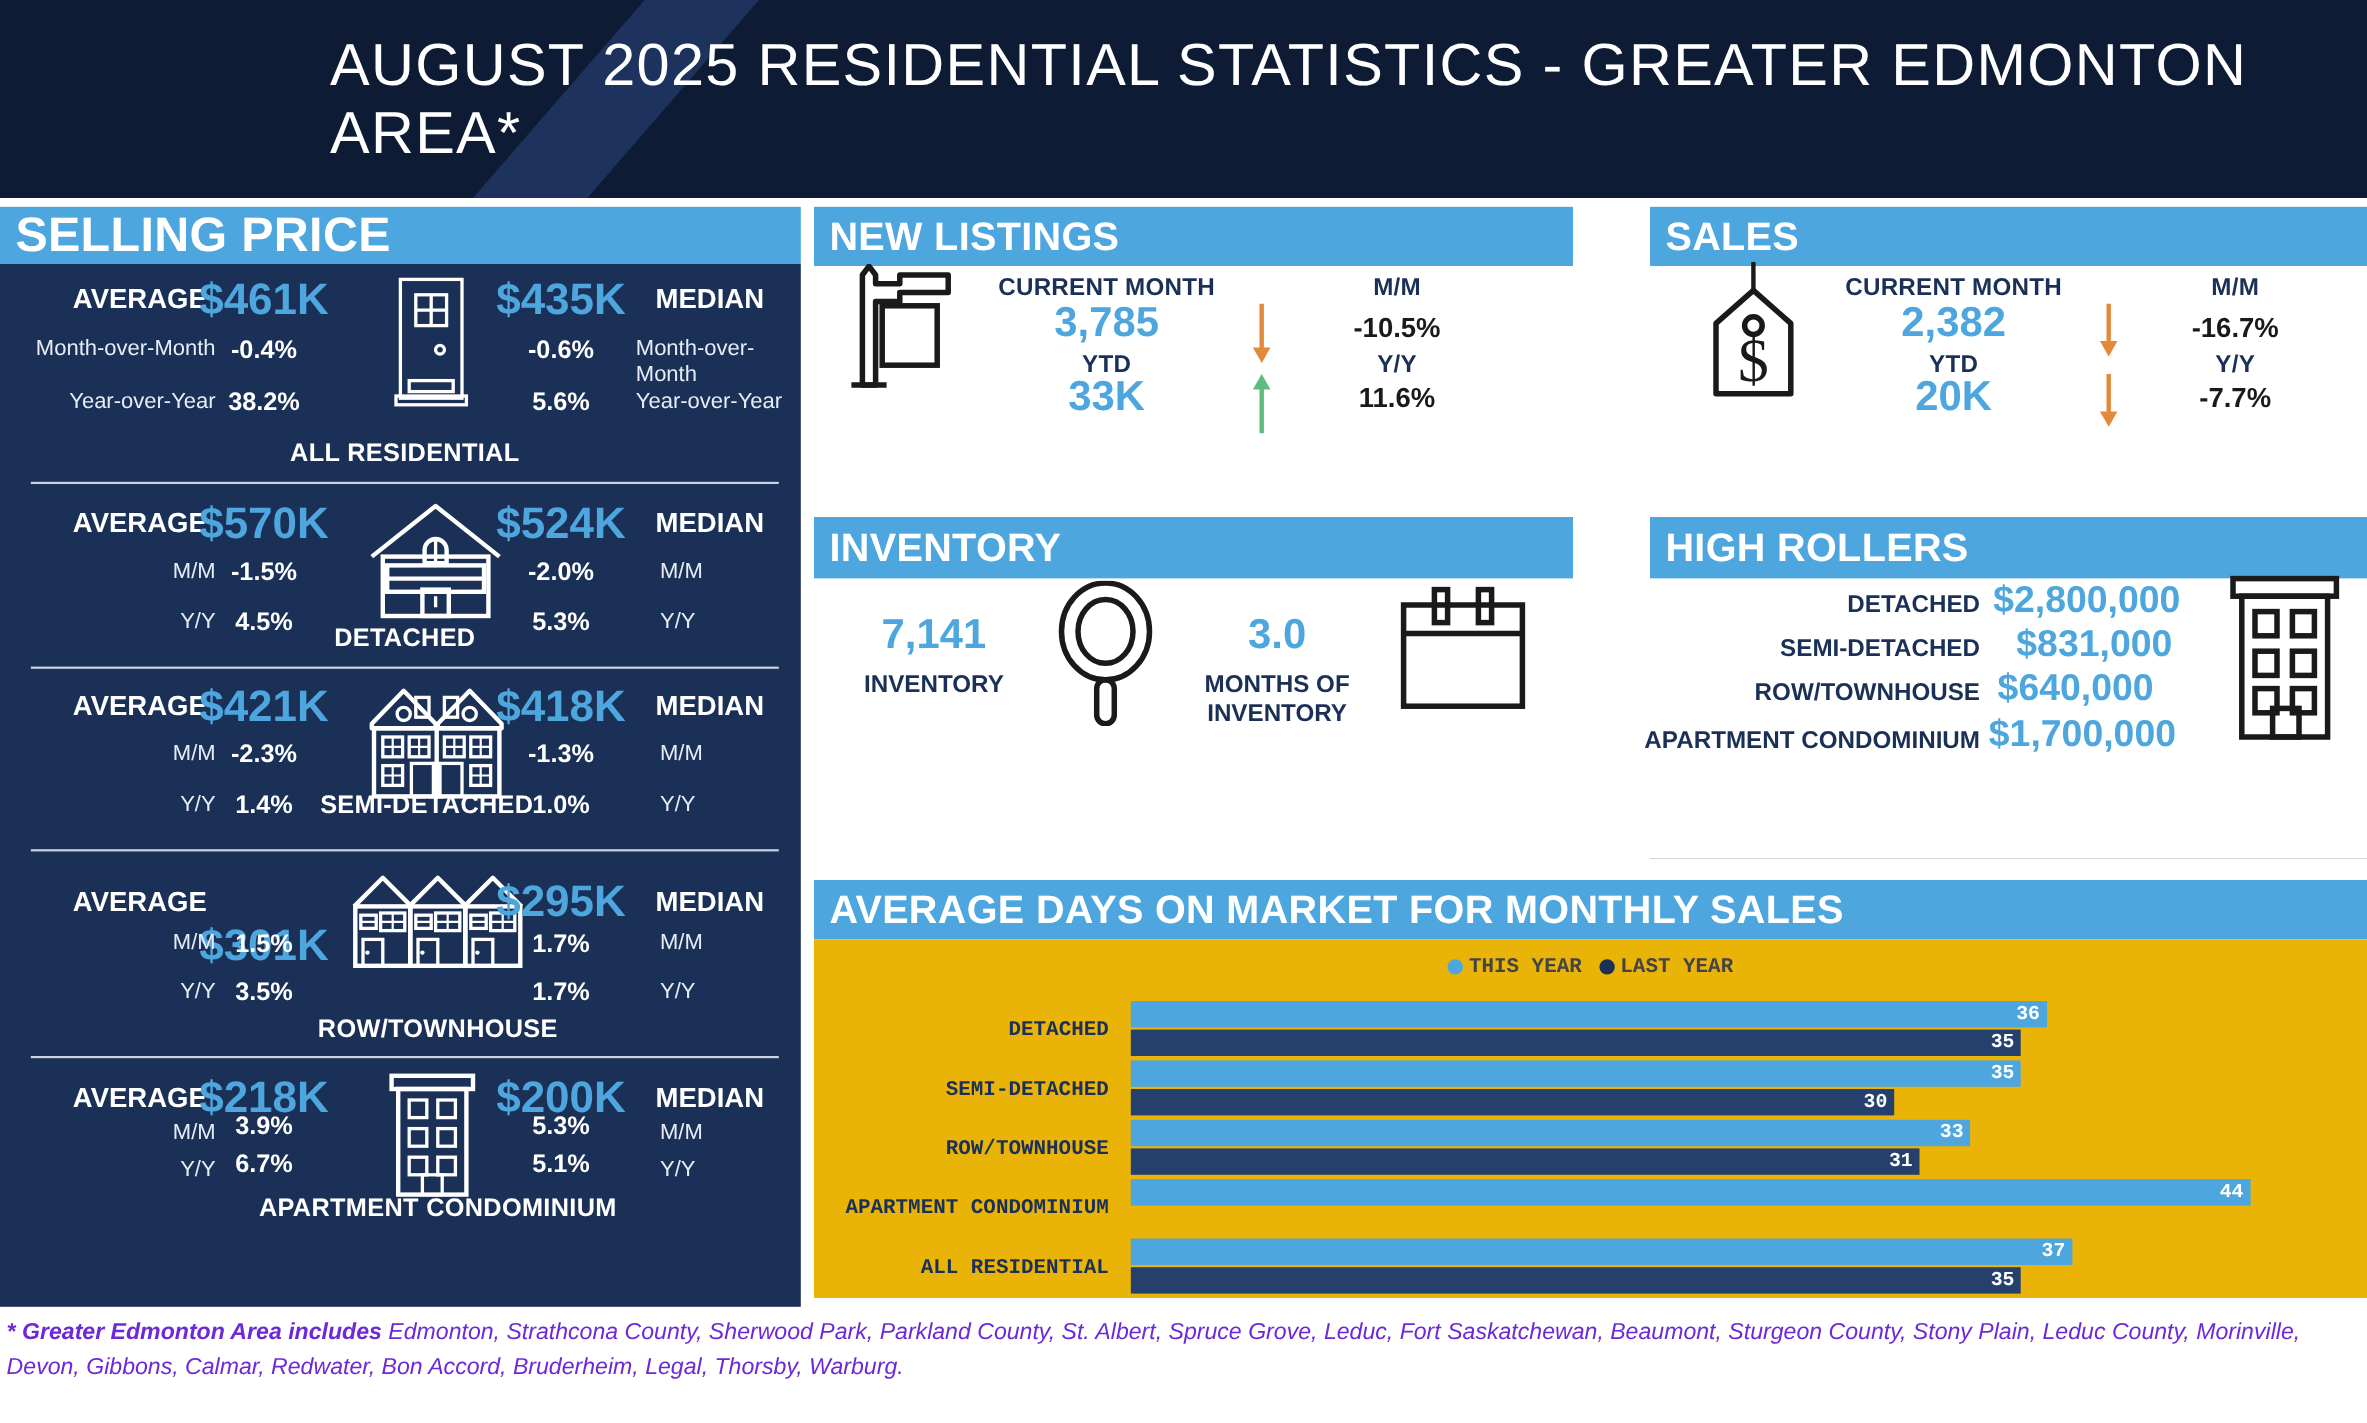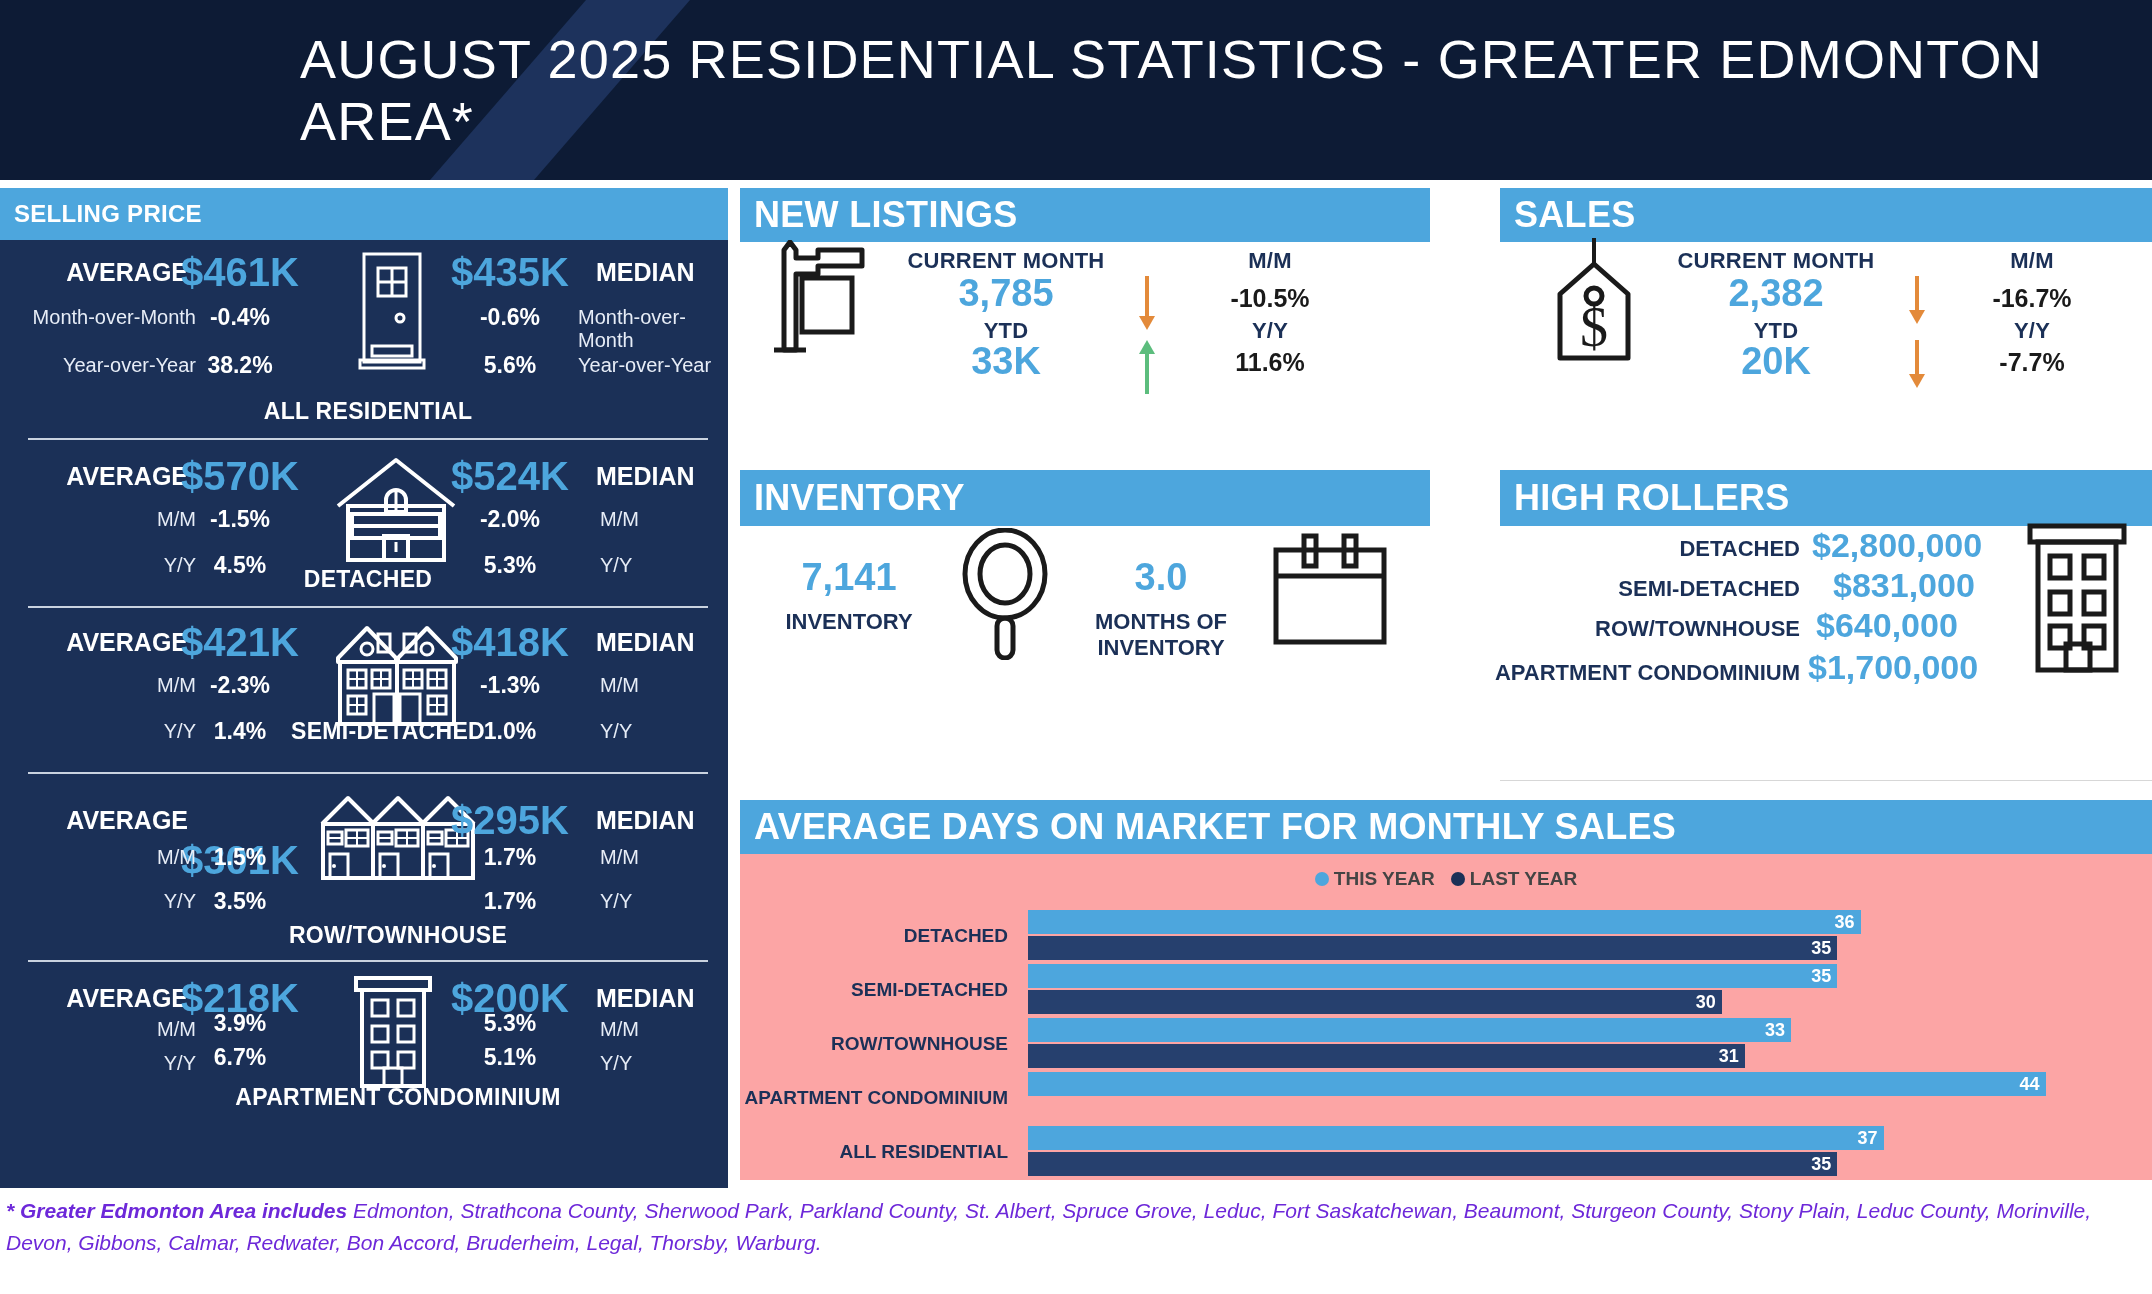--- a/index.html
+++ b/index.html
@@ -46,21 +46,21 @@
   .bar {
     background: #4da6dd; color:#ffffff;
     font-weight: 700; display:flex; align-items:center;
     padding-left: 14px; letter-spacing: .3px;
   }
 
   
   .selling {
     position:absolute; left:0; top:188px; width:728px; height:1000px;
   }
-  .selling .bar { height: 52px; font-size: 24px; }
+  .selling .bar { height: 52px; font-size: 44px; }
   .selling-body {
     background:#1b3057; width:728px; height:948px; position:relative;
   }
   .sp-divider {
     position:absolute; left:28px; right:20px; height:2px; background:#e8eef7; opacity:.85;
   }
   .sp-label-l {
     position:absolute; text-align:right; color:#ffffff;
   }
   .sp-val { position:absolute; text-align:center; }
@@ -97,21 +97,21 @@
   
   .highrollers { position:absolute; left:1500px; top:470px; width:652px; height:200px; }
   .highrollers .bar { height:56px; font-size:36px; }
   .hr-body { position:relative; width:652px; height:160px; background:#fff; }
   .hr-label { position:absolute; text-align:right; font-size:22px; font-weight:700; color:#1b3057; }
   .hr-value { position:absolute; font-size:34px; font-weight:600; color:#4da6dd; }
 
   
   .chartsec { position:absolute; left:740px; top:800px; width:1412px; height:380px; }
   .chartsec .bar { height:54px; font-size:36px; }
-  .chart-body { position:relative; width:1412px; height:326px; background:#fca5a5; }
+  .chart-body { position:relative; width:1412px; height:326px; background:#eab308;font-family:Liberation Mono, monospace; }
   .legend {
     position:absolute; top:14px; left:0; width:1412px;
     display:flex; justify-content:center; gap:16px; align-items:center;
     font-size:19px; font-weight:700; color:#444;
   }
   .legend-item { display:flex; align-items:center; gap:5px; }
   .dot { width:14px; height:14px; border-radius:50%; display:inline-block; }
   .chart-rows { position:absolute; top:56px; left:0; width:1412px; }
   .crow { position:relative; height:52px; margin-bottom:2px; }
   .crow-label {

